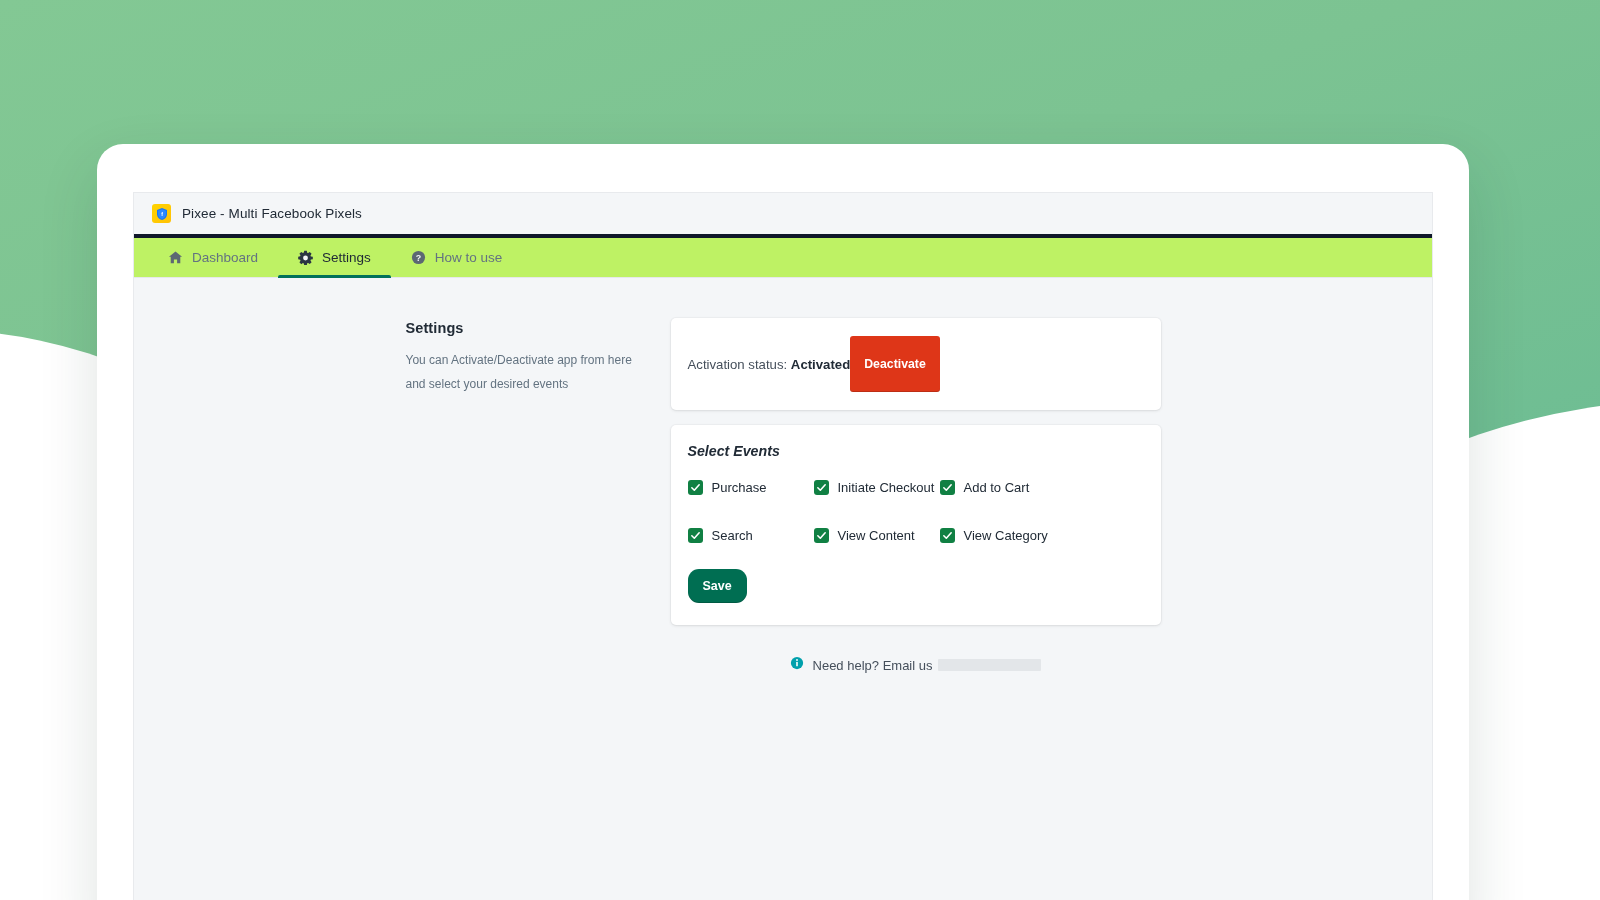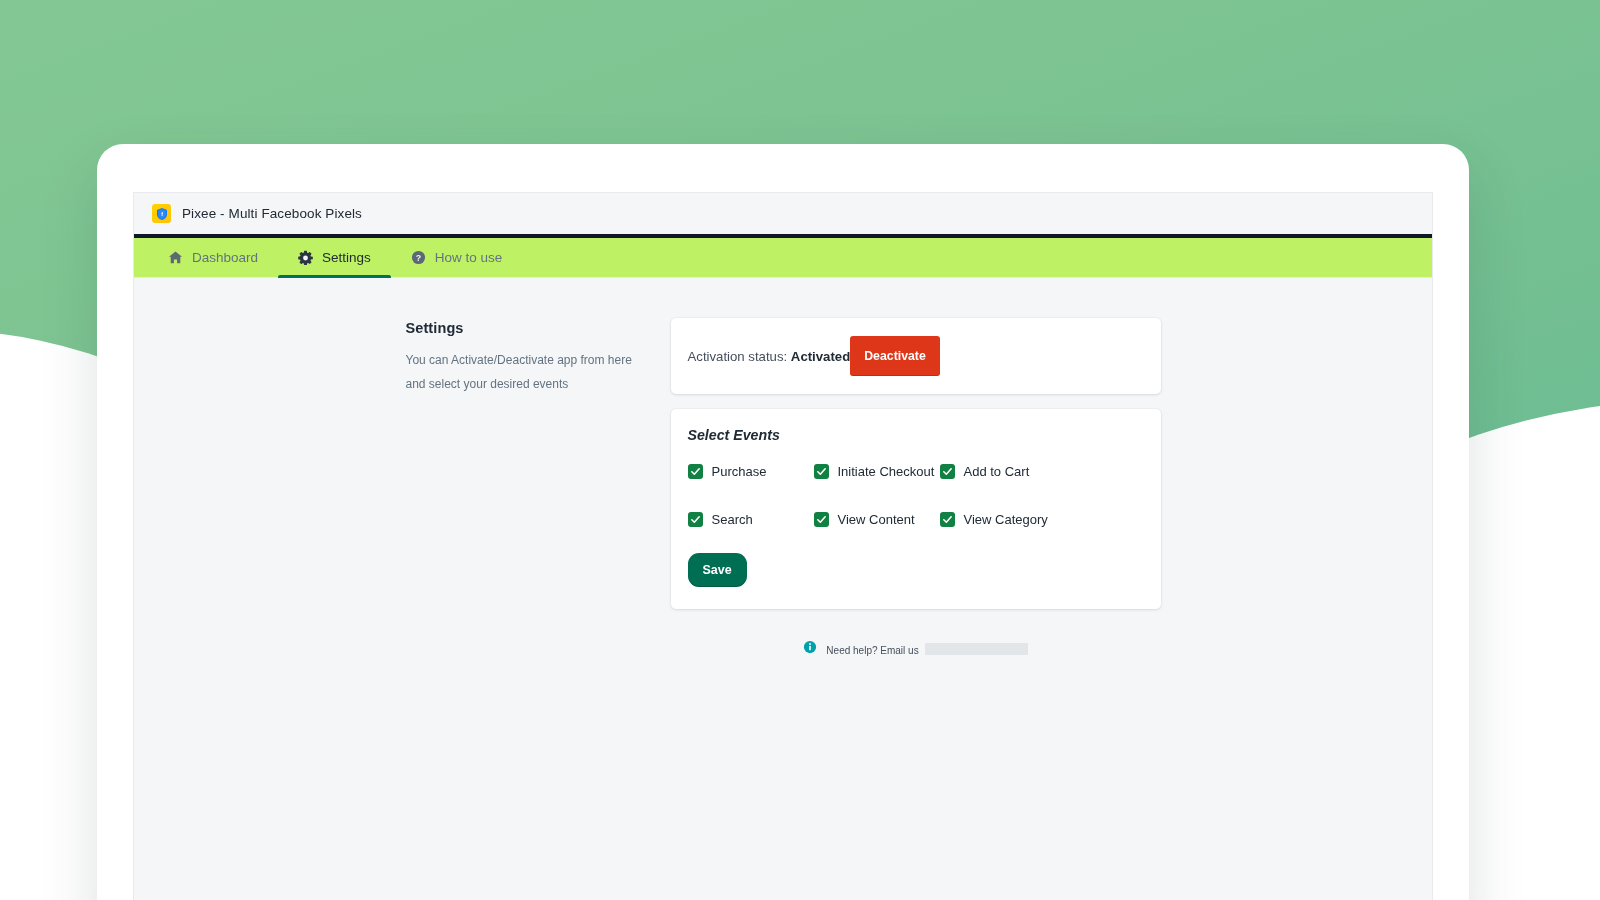--- a/index.html
+++ b/index.html
@@ -186,21 +186,21 @@
     color: #454f5b;
   }
   .status-text b { color: #212b36; font-weight: bold; }
   .btn-danger {
     background: #de3618;
     color: #ffffff;
     font-size: 12.3px;
     font-weight: bold;
     border: none;
     border-radius: 3px;
-    padding: 13px 14px;
+    padding: 21px 14px;
     cursor: pointer;
     font-family: inherit;
     box-shadow: inset 0 -1px 0 rgba(0,0,0,.15);
   }
 
   .card-events { padding: 18px 17px 22px 17px; }
   .card-heading {
     font-size: 14.2px;
     font-weight: bold;
     color: #212b36;
@@ -249,21 +249,21 @@
   }
 
   .helpbar {
     display: flex;
     align-items: center;
     justify-content: center;
     gap: 9px;
     margin-top: 31px;
   }
   .help-text {
-    font-size: 10px;
+    font-size: 13px;
     color: #454f5b;
   }
   .redacted {
     display: inline-block;
     width: 103px;
     height: 12px;
     background: #e3e6e9;
     border-radius: 1px;
     margin-left: 6px;
     vertical-align: -1px;

